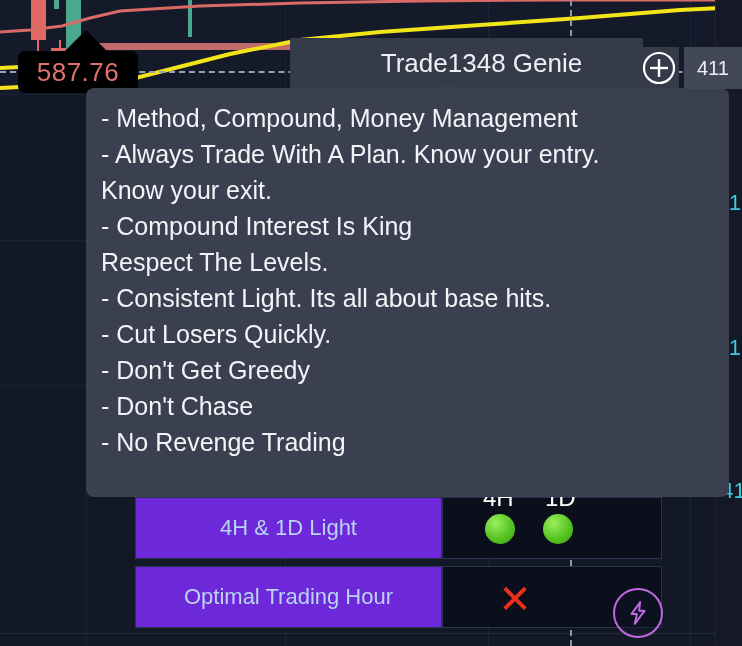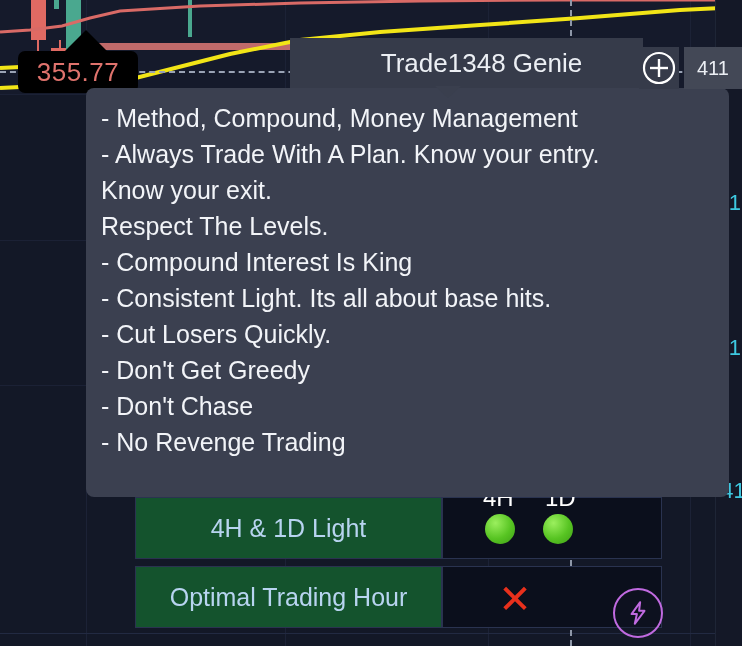--- a/index.html
+++ b/index.html
@@ -95,23 +95,23 @@
     padding-left:15px;white-space:nowrap;
   }
 
   
   .ind-table{
     position:absolute;left:135px;top:497px;width:527px;height:127px;z-index:5;
   }
   .ind-row{display:flex;height:62px;box-sizing:border-box;}
   .ind-row + .ind-row{margin-top:7px;border-radius:20px;}
   .cell-label{
-    width:307px;background:#14532d;border:1px solid #2a3350;box-sizing:border-box;
+    width:307px;background:#6d28d9;border:1px solid #2a3350;box-sizing:border-box;
     display:flex;align-items:center;justify-content:center;
-    color:#b8d4f0;font-size:25px;
+    color:#b8d4f0;font-size:22px;
   }
   .cell-val{
     width:220px;background:#0b0f1c;border:1px solid #2a3350;box-sizing:border-box;
     position:relative;
   }
   .tf-label{
     position:absolute;top:-14px;color:#ffffff;font-size:24px;
   }
   .tf-label.a{left:40px;}
   .tf-label.b{left:102px;}
@@ -176,21 +176,21 @@
 
   <div class="crosshair-v"></div>
 
   <div class="price-scale">
     <div class="price-tick" style="top:192px;">1</div>
     <div class="price-tick" style="top:337px;">1</div>
     <div class="price-tick" style="top:480px;right:-16px;">410</div>
   </div>
 
   <div class="tag-pointer"></div>
-  <div class="price-tag">355.77</div>
+  <div class="price-tag">587.76</div>
 
   <div class="tip-header">
     <span class="title">Trade1348 Genie</span>
   </div>
   <div class="tip-caret"></div>
 
   <div class="plus-btn">
     <svg width="34" height="34" viewBox="0 0 34 34">
       <circle cx="17" cy="17" r="15" fill="none" stroke="#ffffff" stroke-width="2.2"></circle>
       <line x1="17" y1="8" x2="17" y2="26" stroke="#ffffff" stroke-width="2.4"></line>
@@ -199,22 +199,22 @@
   </div>
 
   <div class="price-right-tag">
     <span>411</span>
   </div>
 
   <div class="tip-body">
     <div class="tip-line">- Method, Compound, Money Management</div>
     <div class="tip-line">- Always Trade With A Plan. Know your entry.</div>
     <div class="tip-line">Know your exit.</div>
+    <div class="tip-line">- Compound Interest Is King</div>
     <div class="tip-line">Respect The Levels.</div>
-    <div class="tip-line">- Compound Interest Is King</div>
     <div class="tip-line">- Consistent Light. Its all about base hits.</div>
     <div class="tip-line">- Cut Losers Quickly.</div>
     <div class="tip-line">- Don't Get Greedy</div>
     <div class="tip-line">- Don't Chase</div>
     <div class="tip-line">- No Revenge Trading</div>
   </div>
 
   <div class="ind-table">
 
     <div class="ind-row">

